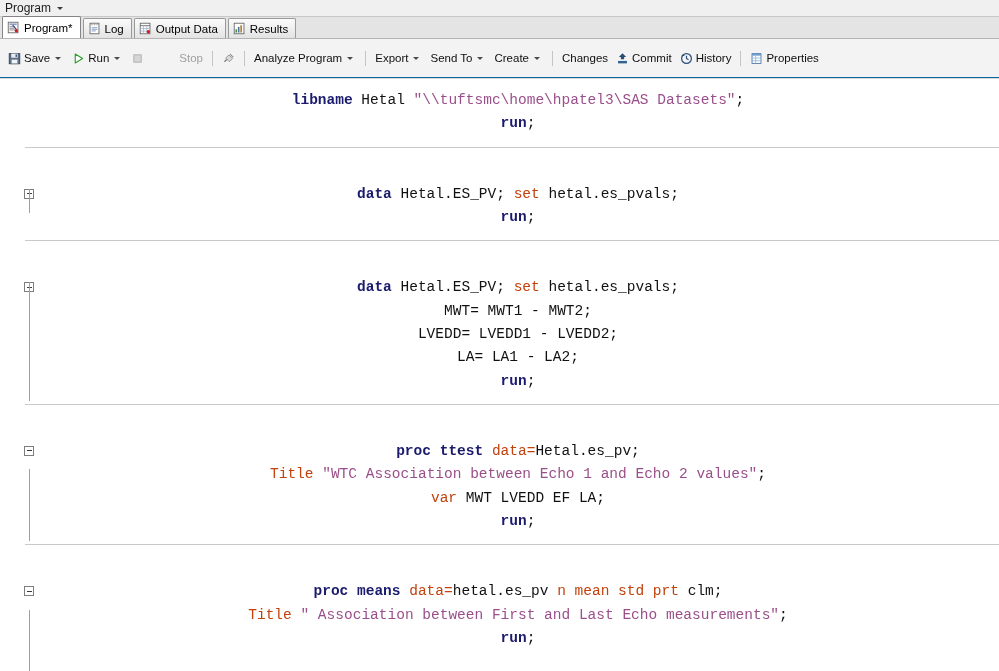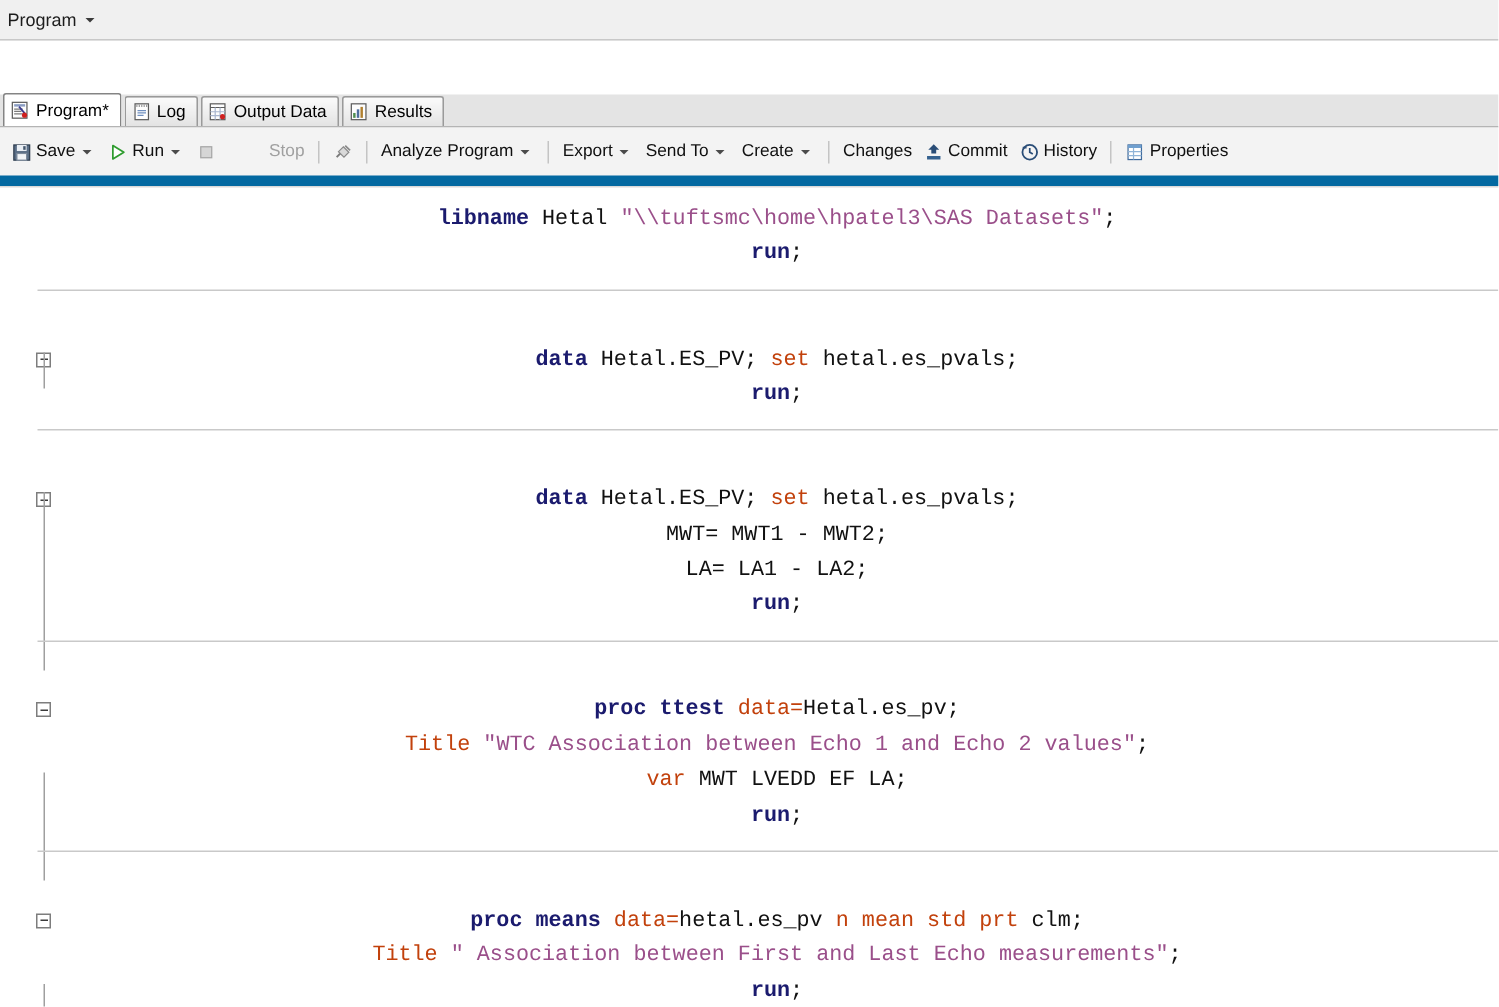--- a/index.html
+++ b/index.html
@@ -11,21 +11,21 @@
     width: 999px;
     height: 671px;
     font-family: "Liberation Sans", sans-serif;
     font-size: 12px;
     color: #000000;
     overflow: hidden;
   }
 
   
   #context-bar {
-    height: 27px;
+    height: 17px;
     background: #f0f0f0;
     border-bottom: 1px solid #c8c8c8;
     display: flex;
     align-items: center;
     padding-left: 5px;
     box-sizing: border-box;
   }
   #context-bar .ctx-label {
     font-size: 12px;
     color: #1c1c1c;
@@ -42,21 +42,20 @@
 
   
   #tab-strip {
     height: 22px;
     background: #e4e4e4;
     border-bottom: 1px solid #b4b4b4;
     display: flex;
     align-items: flex-end;
     padding-left: 2px;
     box-sizing: border-box;
-    margin-top: 36px;
   }
   .tab {
     display: flex;
     align-items: center;
     gap: 4px;
     height: 20px;
     padding: 0 7px 0 4px;
     margin-right: 2px;
     font-size: 11.5px;
     color: #000;
@@ -71,21 +70,21 @@
     background: #ffffff;
     height: 22px;
     border-color: #848484;
   }
   .tabicon { width: 13px; height: 13px; flex: 0 0 13px; display:block; }
 
   
   #toolbar {
     height: 39px;
     background: #f3f3f3;
-    border-bottom: 7px solid #0369a1;
+    border-bottom: 1px solid #0369a1;
     display: flex;
     align-items: center;
     padding-left: 4px;
     box-sizing: border-box;
     font-size: 11.5px;
     white-space: nowrap;
   }
   .tbitem {
     display: flex;
     align-items: center;
@@ -343,20 +342,21 @@
       <div class="line"><span class="kw">run</span><span class="pln">;</span></div>
       <div class="sep"></div>
       <div class="line blank"></div>
       <div class="line"><span class="fold"></span><span class="kw">data</span><span class="pln"> Hetal.ES_PV; </span><span class="kw2">set</span><span class="pln"> hetal.es_pvals;</span></div>
       <div class="line"><span class="kw">run</span><span class="pln">;</span></div>
       <div class="blockline" style="top: 109.6px; height: 24.8px;"></div>
       <div class="sep"></div>
       <div class="line blank"></div>
       <div class="line"><span class="fold"></span><span class="kw">data</span><span class="pln"> Hetal.ES_PV; </span><span class="kw2">set</span><span class="pln"> hetal.es_pvals;</span></div>
       <div class="line"><span class="pln">MWT= MWT1 - MWT2;</span></div>
+      <div class="line"><span class="pln">LVEDD= LVEDD1 - LVEDD2;</span></div>
       <div class="line"><span class="pln">LA= LA1 - LA2;</span></div>
       <div class="line"><span class="kw">run</span><span class="pln">;</span></div>
       <div class="blockline" style="top: 203.2px; height: 118.4px;"></div>
       <div class="sep"></div>
       <div class="line blank"></div>
       <div class="line"><span class="fold"></span><span class="kw">proc ttest</span><span class="pln"> </span><span class="kw2">data=</span><span class="pln">Hetal.es_pv;</span></div>
       <div class="line"><span class="kw2">Title</span><span class="pln"> </span><span class="str">"WTC Association between Echo 1 and Echo 2 values"</span><span class="pln">;</span></div>
       <div class="line"><span class="kw2">var</span><span class="pln"> MWT LVEDD EF LA;</span></div>
       <div class="line"><span class="kw">run</span><span class="pln">;</span></div>
       <div class="blockline" style="top: 390.4px; height: 71.6px;"></div>

